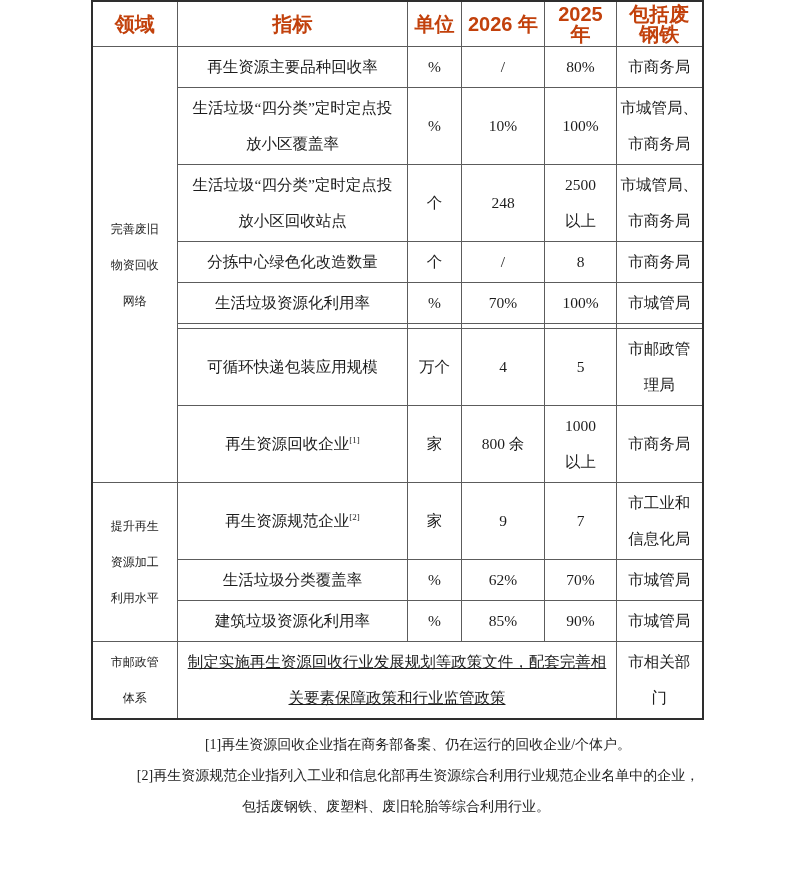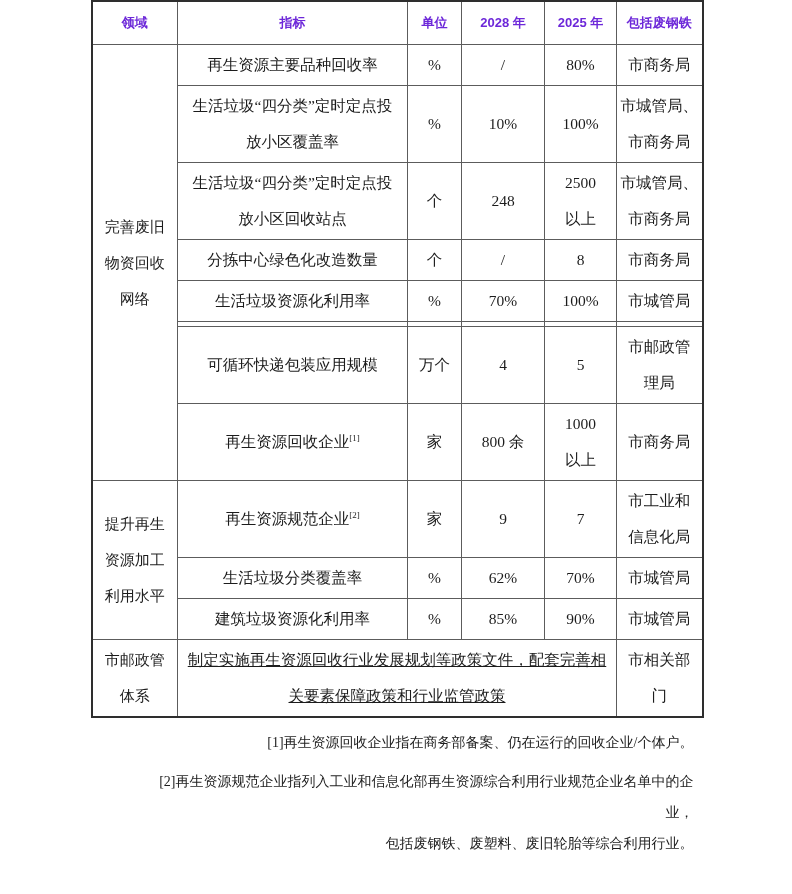--- a/index.html
+++ b/index.html
@@ -44,26 +44,26 @@
     padding: 2px 3px;
     line-height: 36px;
     font-weight: 400;
   }
   table.targets { border: 2px solid #2e2e2e; }
   table.targets thead th {
     height: 38px;
     line-height: 20px;
     font-family: "Liberation Sans", "DejaVu Sans", sans-serif;
     font-weight: 700;
-    font-size: 13px;
-    color: #6d28d9;
+    font-size: 20px;
+    color: #c2410c;
   }
   td.domain-cell {
     line-height: 42px;
-    font-size: 15px;
+    font-size: 12px;
   }
   td.indicator-cell sup {
     font-size: 9px;
     line-height: 0;
     vertical-align: super;
   }
   td.policy-cell {
     text-align: left;
     padding: 2px 9px;
     text-decoration: underline;
@@ -74,23 +74,23 @@
     line-height: 4px;
     font-size: 0;
   }
   .footnotes {
     margin-top: 9px;
     font-size: 14px;
     line-height: 31px;
     color: #1c1c1c;
   }
   .footnotes p {
-    margin: 8px;
+    margin: 0;
     text-indent: 44px;
-    text-align: right;
+    text-align: center;
   }
 </style>
 </head>
 <body>
 
 <div class="page">
 
 
   <table class="targets">
     <colgroup>
@@ -99,21 +99,21 @@
       <col style="width:54px">
       <col style="width:83px">
       <col style="width:72px">
       <col style="width:86px">
     </colgroup>
     <thead>
       <tr>
         <th>领域</th>
         <th>指标</th>
         <th>单位</th>
-        <th>2028 年</th>
+        <th>2026 年</th>
         <th>2025 年</th>
         <th>包括废钢铁</th>
       </tr>
     </thead>
     <tbody>
         <tr>
           <td class="domain-cell" rowspan="8">完善废旧
 物资回收
 网络</td>
           <td class="indicator-cell">再生资源主要品种回收率</td>

